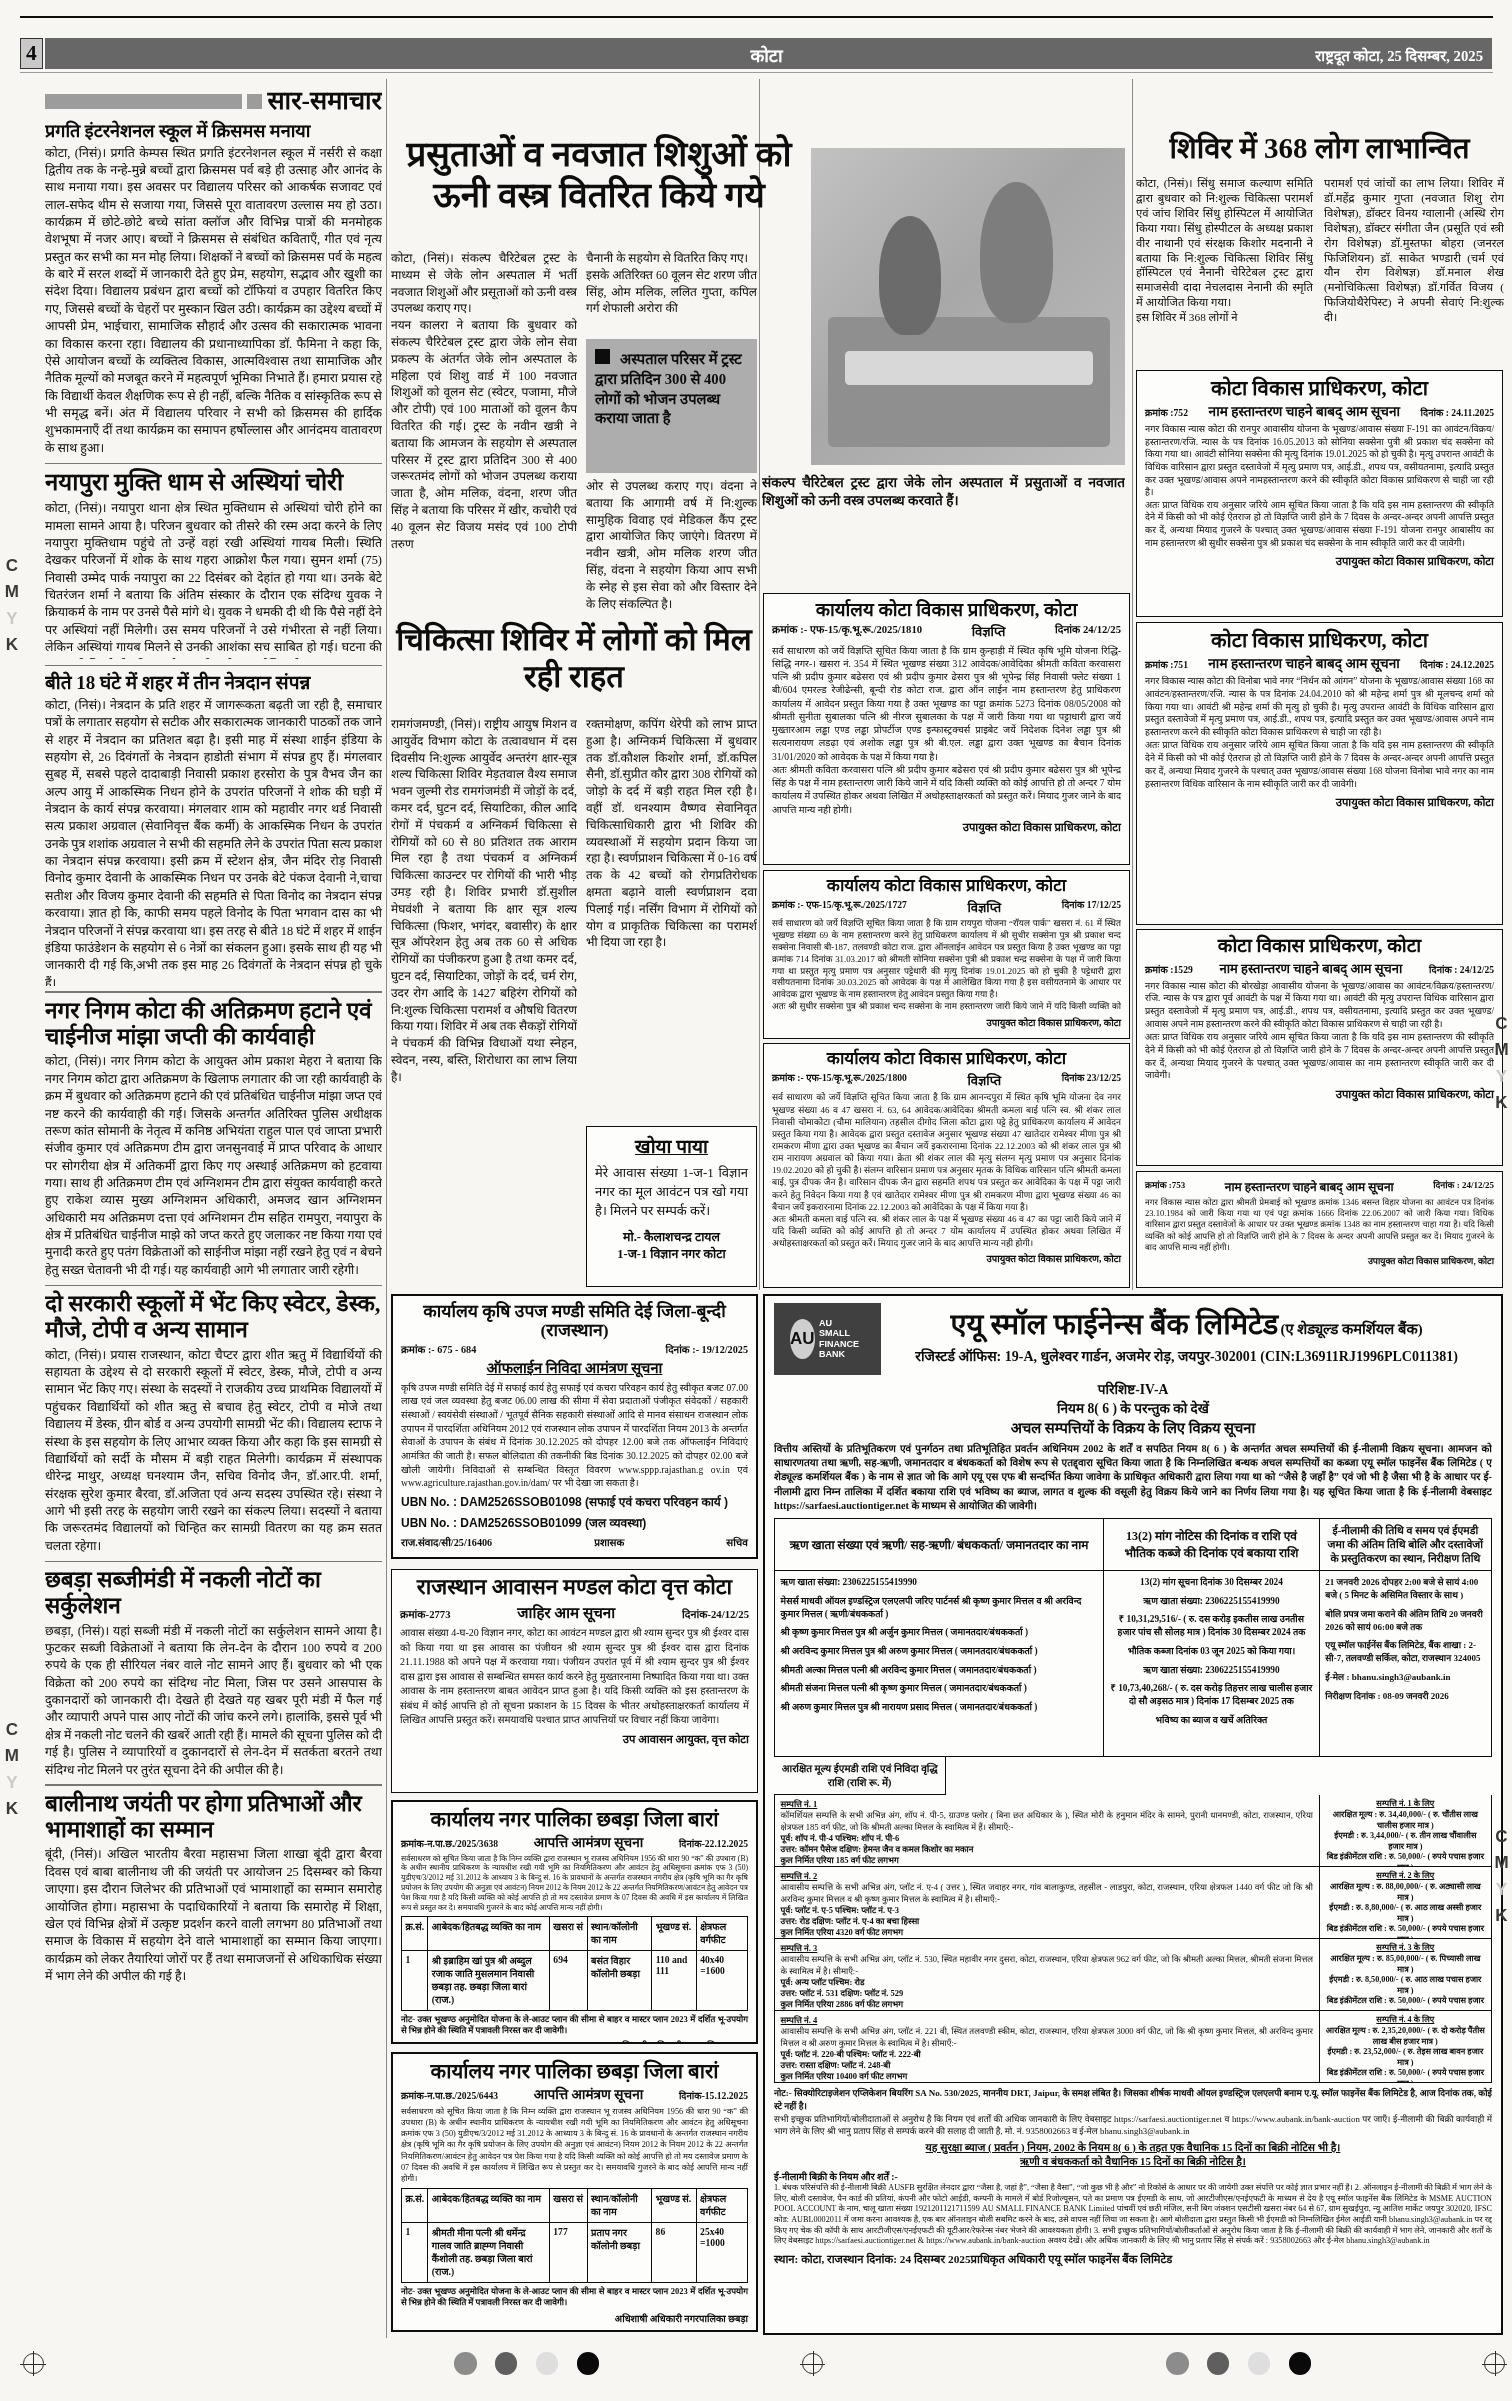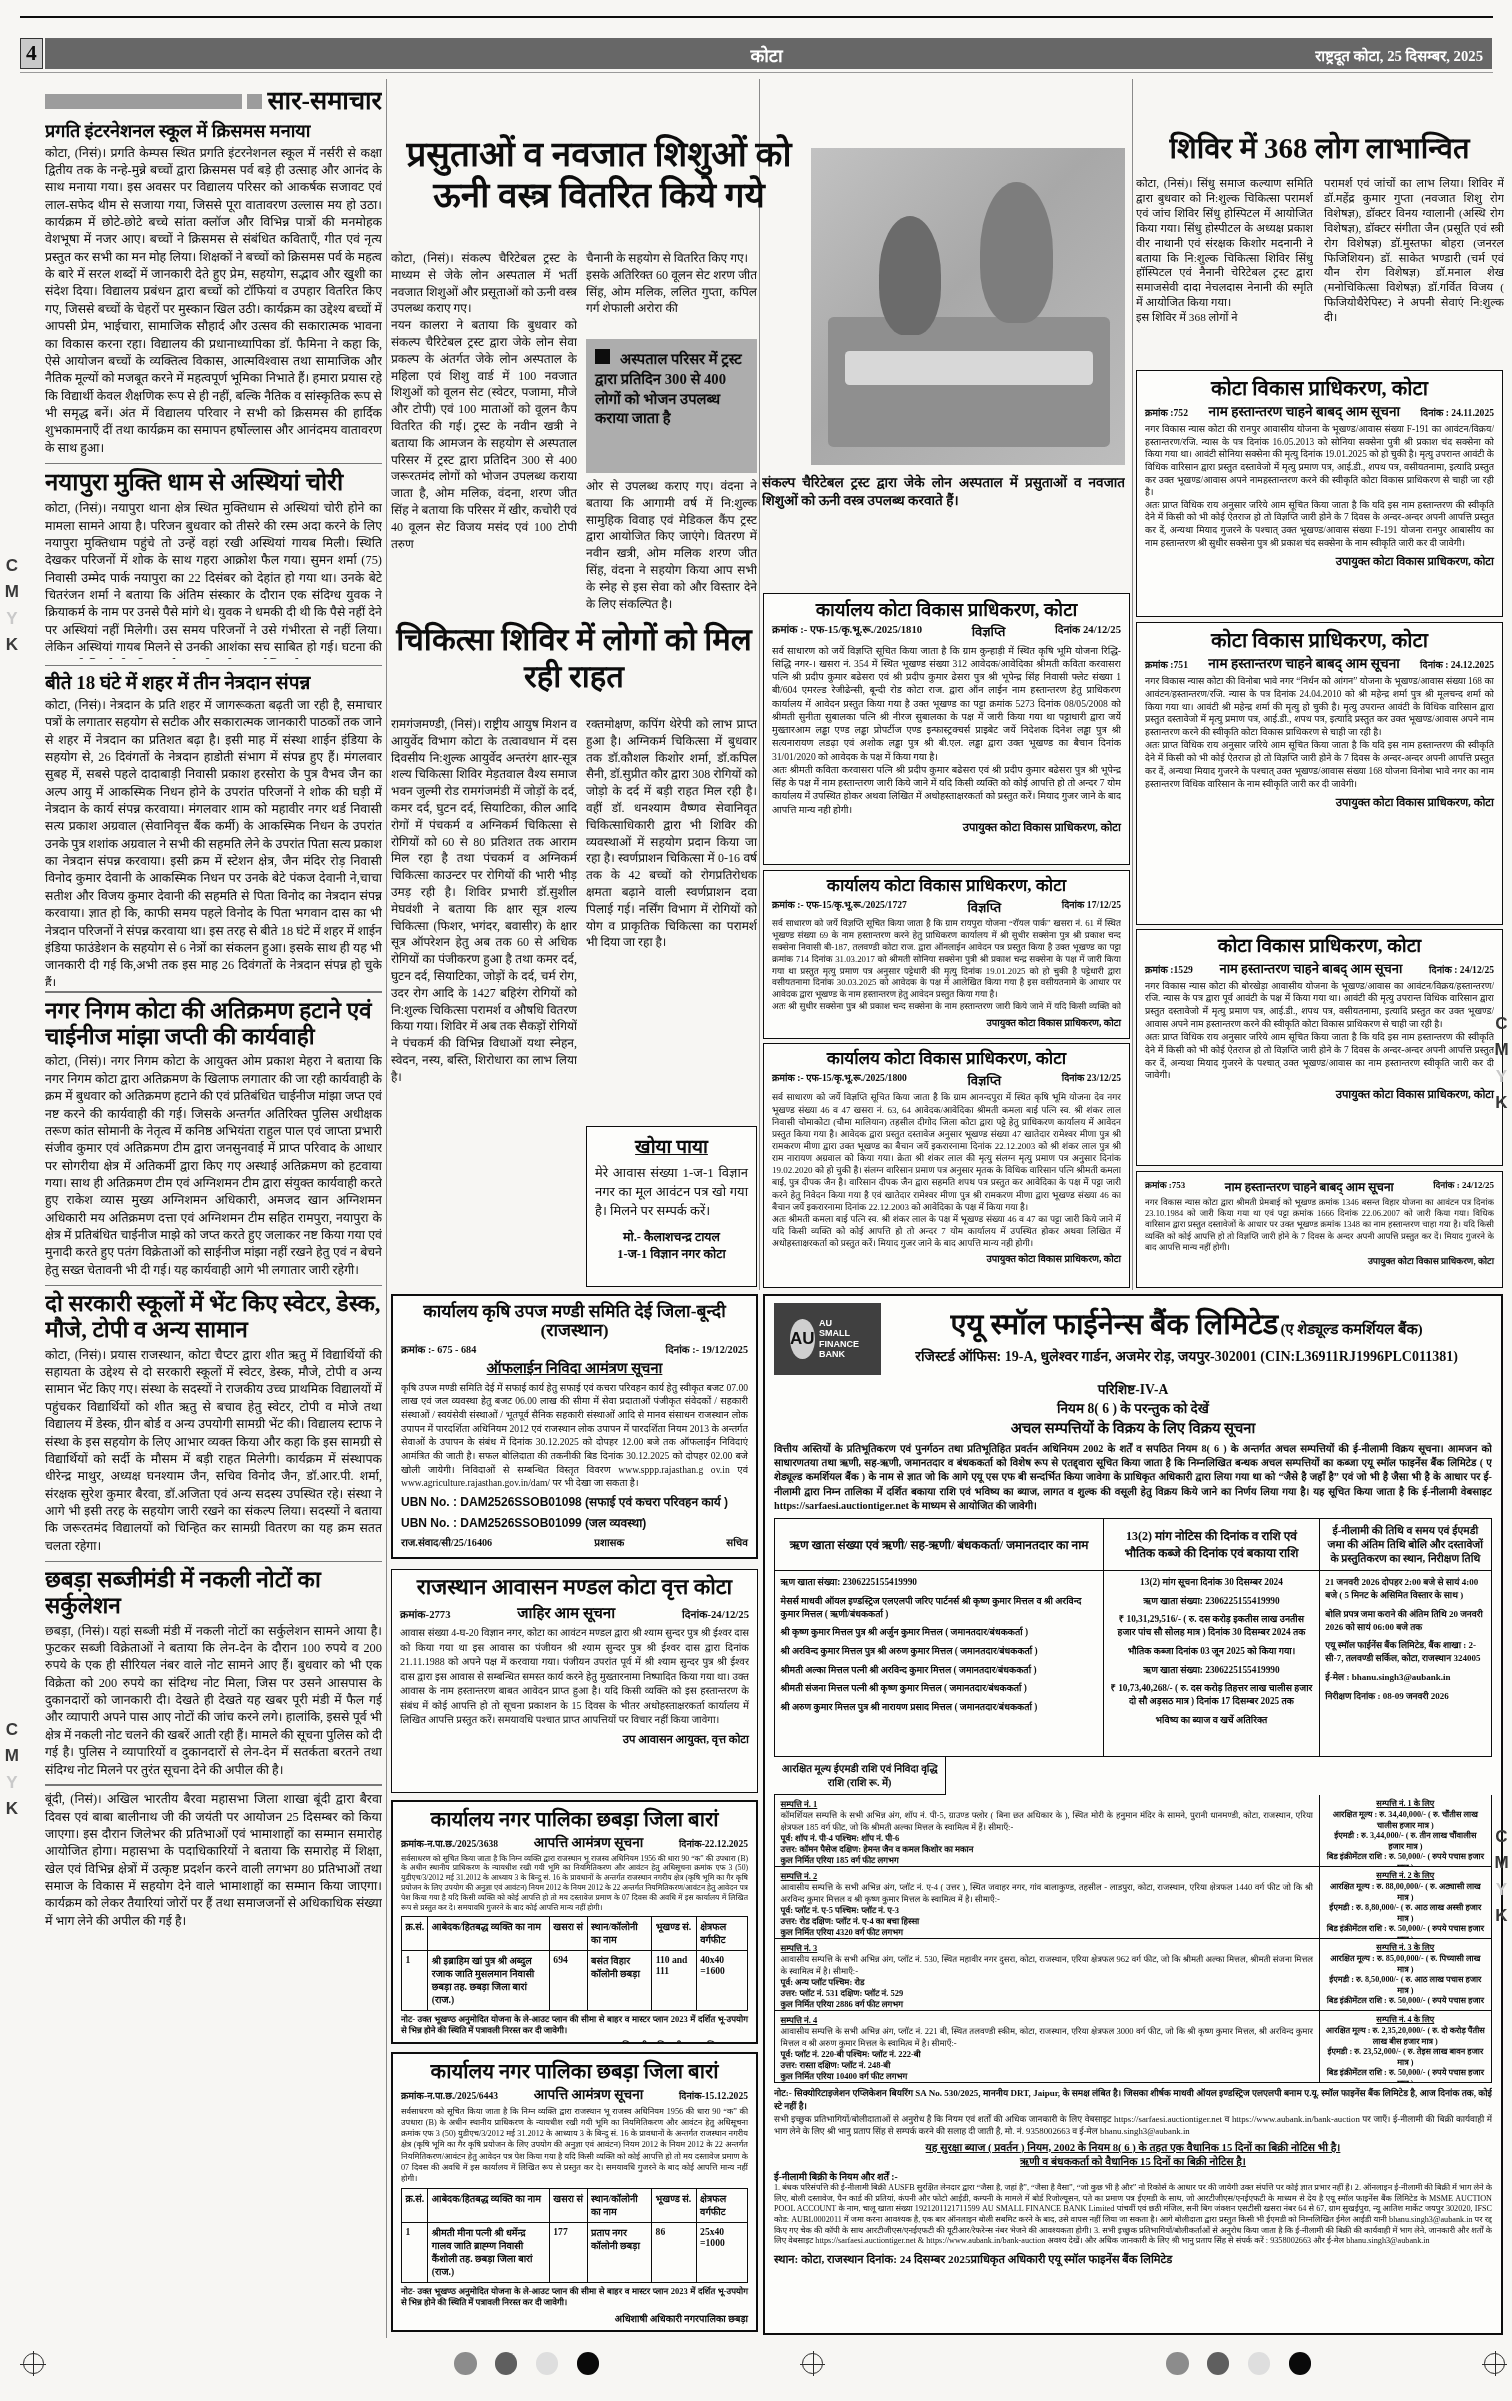--- a/index.html
+++ b/index.html
@@ -101,20 +101,21 @@
   </div>
   <div class="sep"></div>
 
   <div class="article">
     <div class="ahl" style="font-size:22.6px;">छबड़ा सब्जीमंडी में नकली नोटों का सर्कुलेशन</div>
     <div class="bodytxt jt" style="max-height:187px;">छबड़ा, (निसं)। यहां सब्जी मंडी में नकली नोटों का सर्कुलेशन सामने आया है। फुटकर सब्जी विक्रेताओं ने बताया कि लेन-देन के दौरान 100 रुपये व 200 रुपये के एक ही सीरियल नंबर वाले नोट सामने आए हैं। बुधवार को भी एक विक्रेता को 200 रुपये का संदिग्ध नोट मिला, जिस पर उसने आसपास के दुकानदारों को जानकारी दी। देखते ही देखते यह खबर पूरी मंडी में फैल गई और व्यापारी अपने पास आए नोटों की जांच करने लगे। हालांकि, इससे पूर्व भी क्षेत्र में नकली नोट चलने की खबरें आती रही हैं। मामले की सूचना पुलिस को दी गई है। पुलिस ने व्यापारियों व दुकानदारों से लेन-देन में सतर्कता बरतने तथा संदिग्ध नोट मिलने पर तुरंत सूचना देने की अपील की है।</div>
   </div>
   <div class="sep"></div>
 
   <div class="article">
+    <div class="ahl" style="font-size:22.6px;">बालीनाथ जयंती पर होगा प्रतिभाओं और भामाशाहों का सम्मान</div>
     <div class="bodytxt jt" style="max-height:158px;">बूंदी, (निसं)। अखिल भारतीय बैरवा महासभा जिला शाखा बूंदी द्वारा बैरवा दिवस एवं बाबा बालीनाथ जी की जयंती पर आयोजन 25 दिसम्बर को किया जाएगा। इस दौरान जिलेभर की प्रतिभाओं एवं भामाशाहों का सम्मान समारोह आयोजित होगा। महासभा के पदाधिकारियों ने बताया कि समारोह में शिक्षा, खेल एवं विभिन्न क्षेत्रों में उत्कृष्ट प्रदर्शन करने वाली लगभग 80 प्रतिभाओं तथा समाज के विकास में सहयोग देने वाले भामाशाहों का सम्मान किया जाएगा। कार्यक्रम को लेकर तैयारियां जोरों पर हैं तथा समाजजनों से अधिकाधिक संख्या में भाग लेने की अपील की गई है।</div>
   </div>
 </div>
 
 <div class="abs hl" style="left:391px;top:134px;width:416px;height:105px;font-size:35px;">प्रसुताओं व नवजात शिशुओं को ऊनी वस्त्र वितरित किये गये</div>
 
 <div class="abs photo" style="left:811px;top:148px;width:314px;height:317px;">
   <div class="ph2" style="left:17px;top:169px;width:282px;height:130px;border-radius:5.6px;"></div>
   <div class="ph1" style="left:169px;top:34px;width:73px;height:141px;"></div>
   <div class="ph1" style="left:68px;top:68px;width:62px;height:119px;background:#6b6b6b;"></div>

